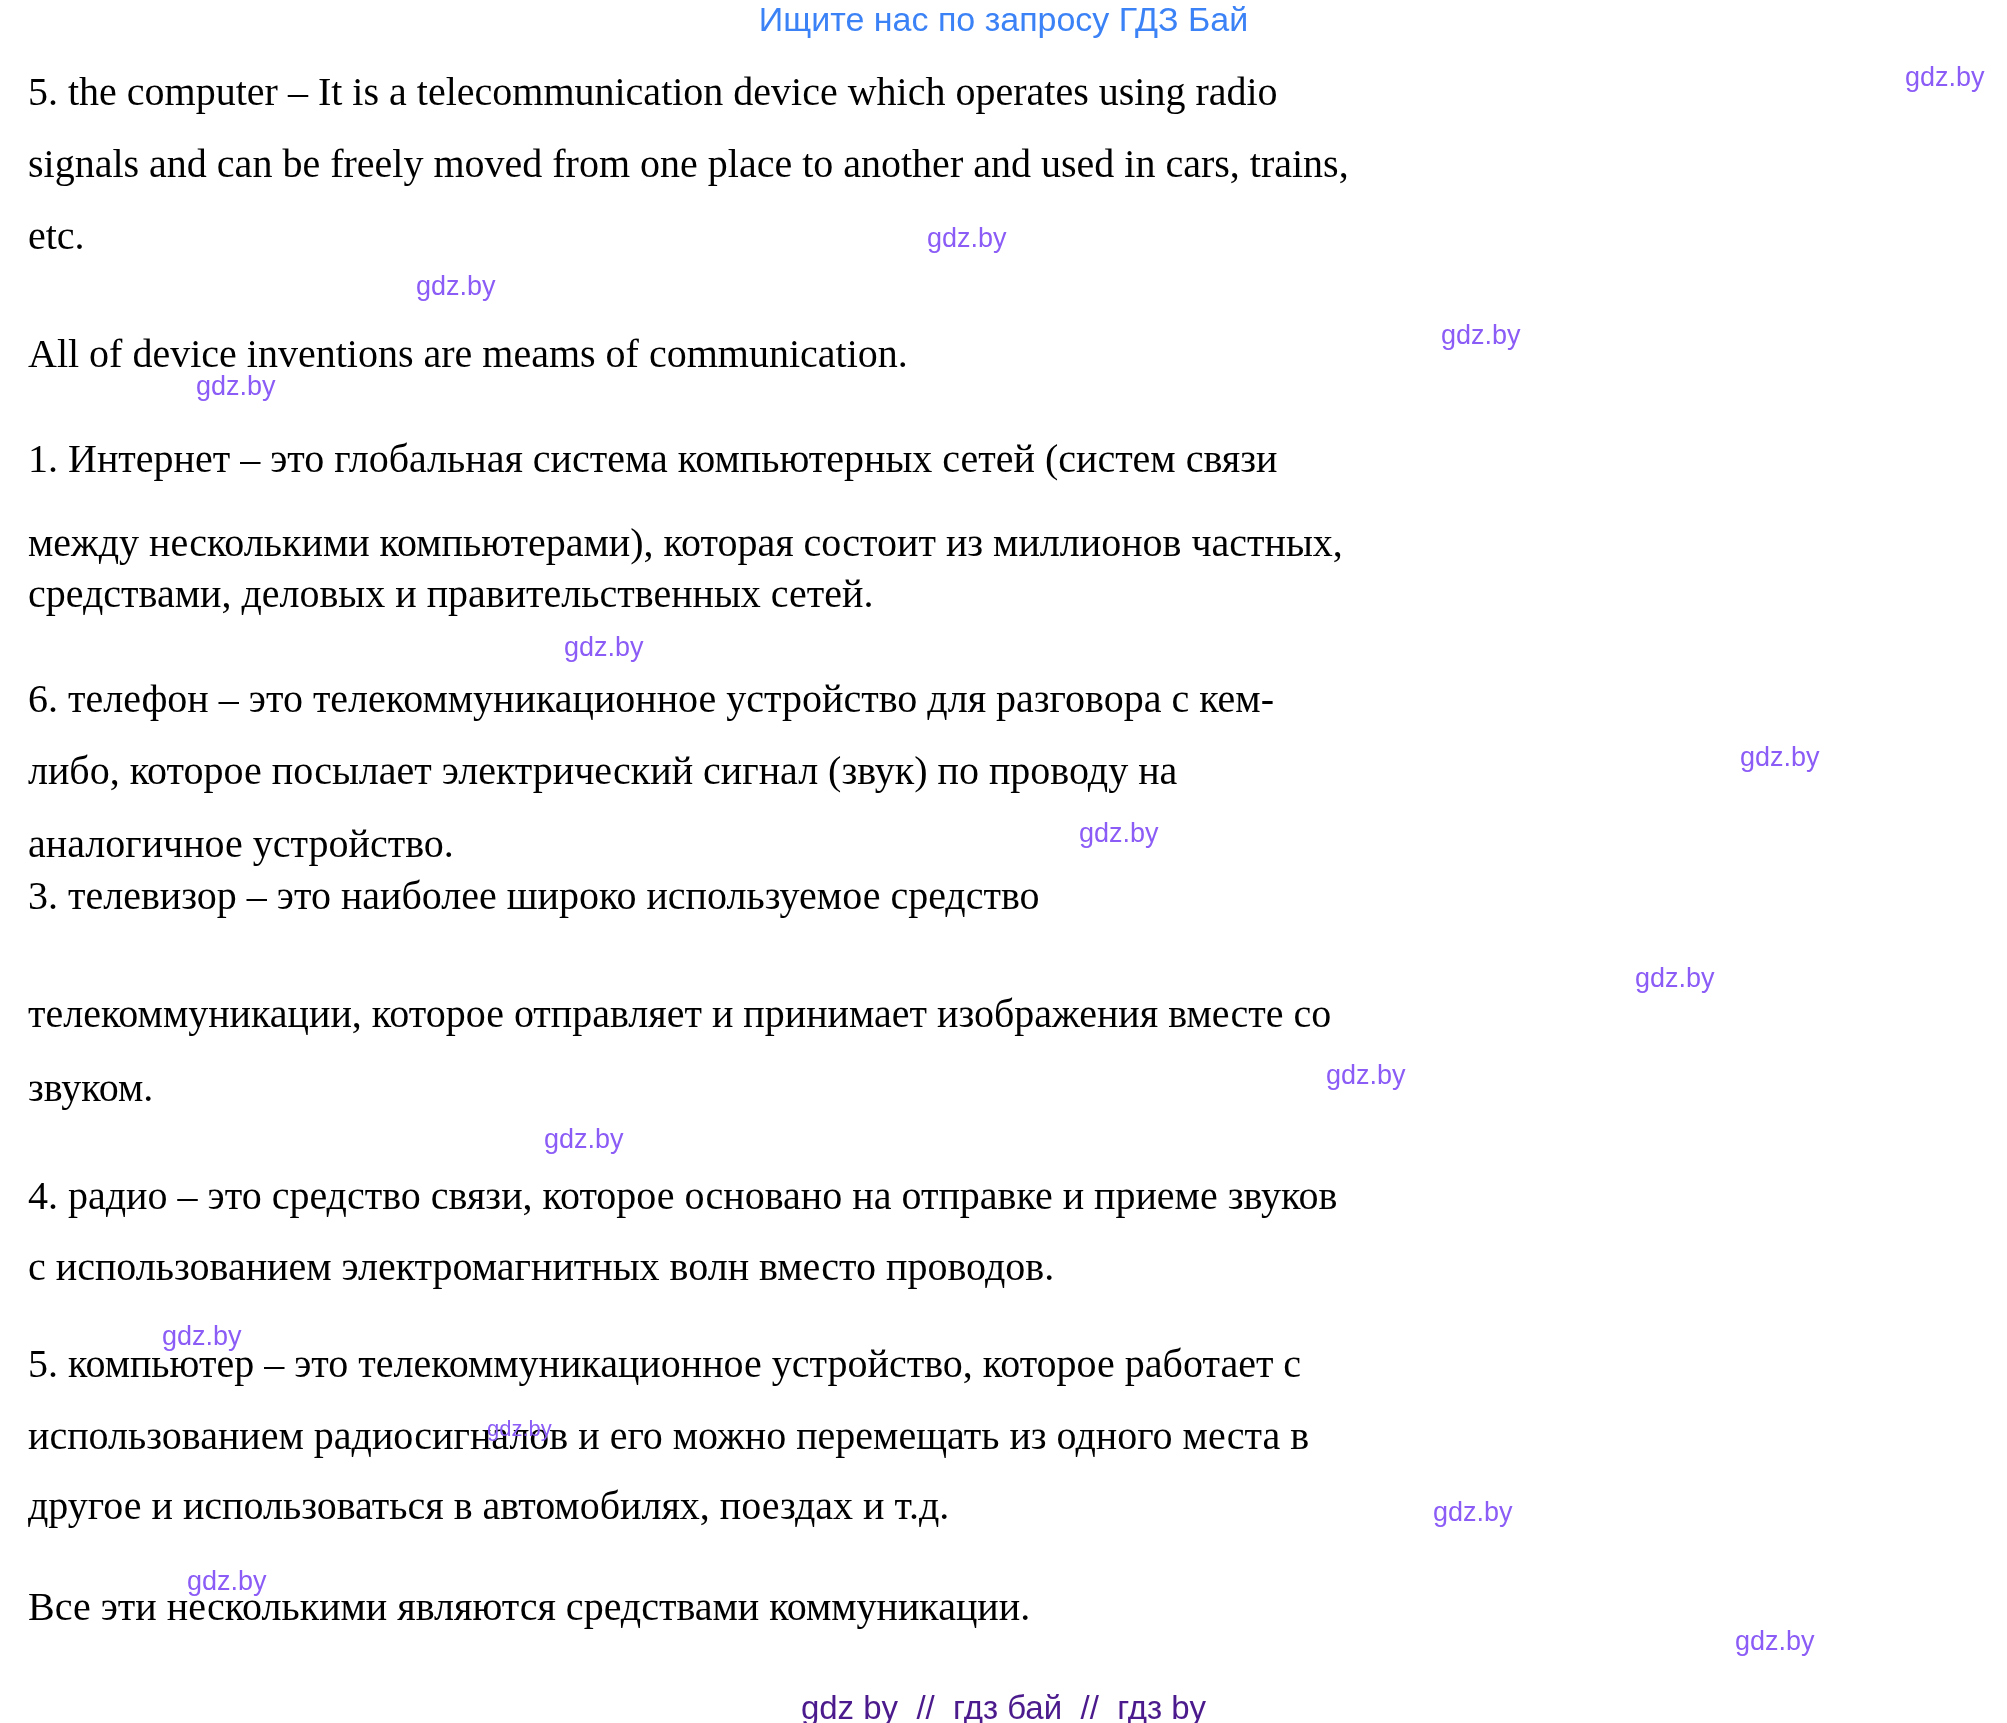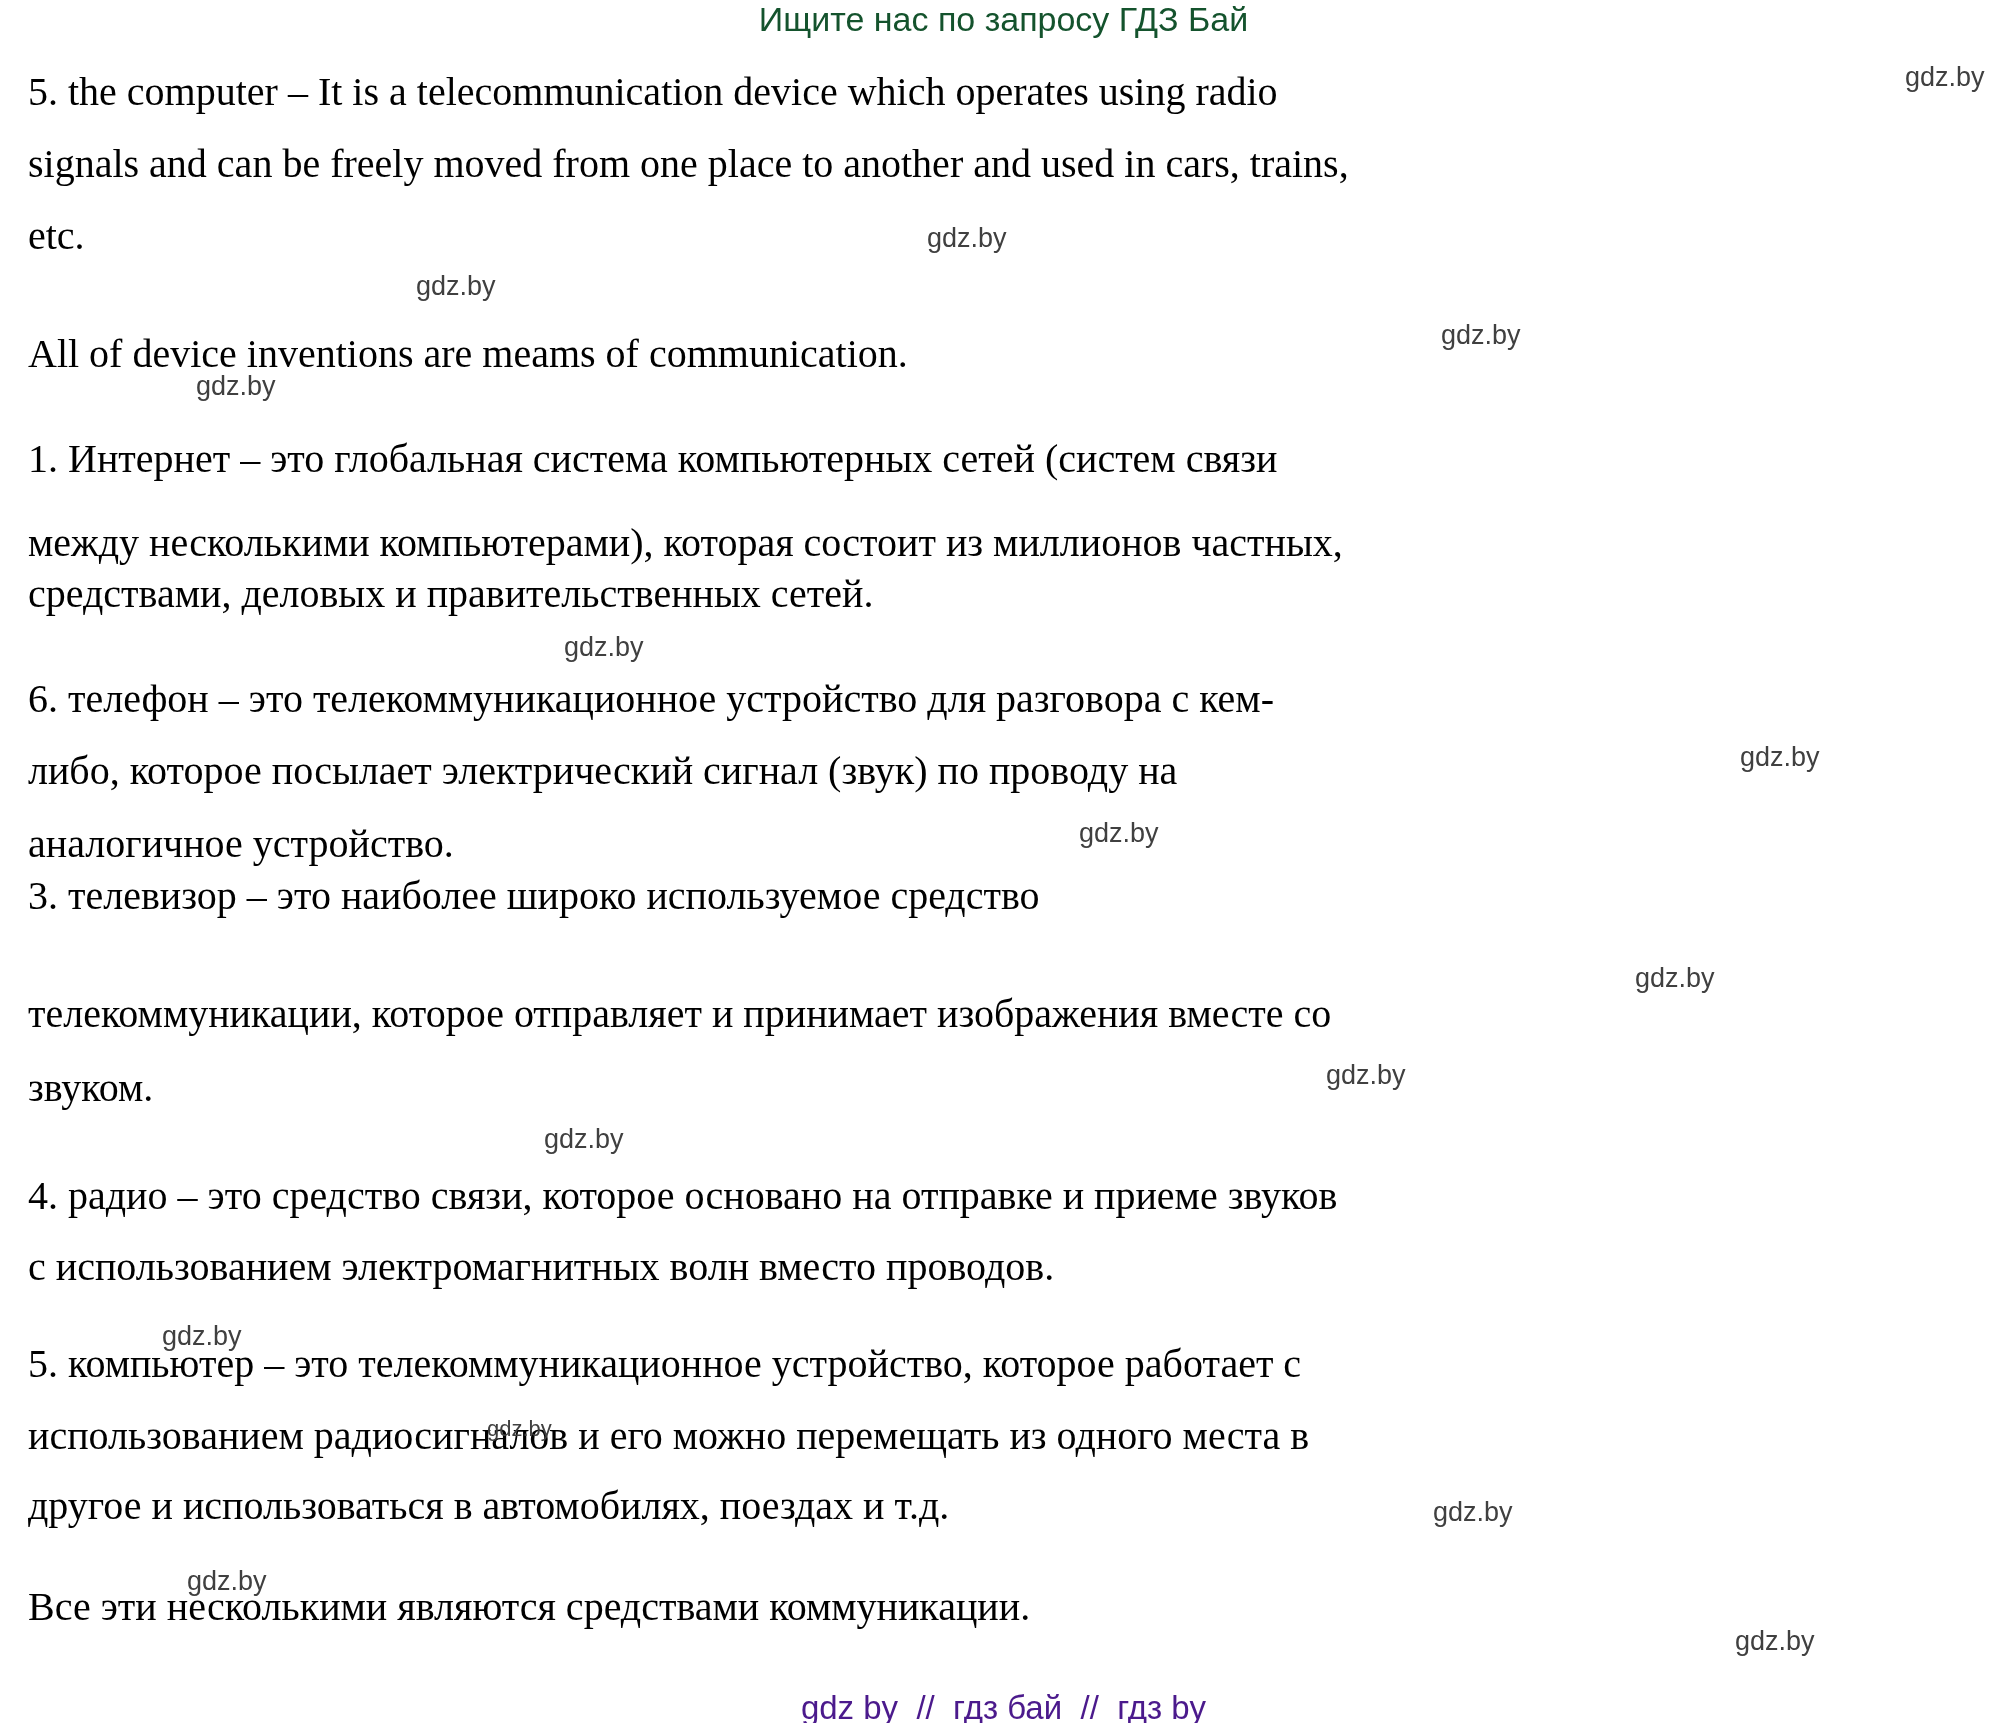--- a/index.html
+++ b/index.html
@@ -1,30 +1,30 @@
 <!DOCTYPE html>
 <html><head>
 <meta charset="utf-8">
 <style>
   html, body { margin: 0; padding: 0; background: #ffffff; }
   body { width: 2007px; height: 1723px; position: relative; overflow: hidden; }
   .header {
     position: absolute; left: 0; top: 0; width: 2007px; text-align: center;
     font-family: "Liberation Sans", "DejaVu Sans", sans-serif;
-    font-size: 34px; line-height: 38px; color: #14532d; top: 0px;
+    font-size: 34px; line-height: 38px; color: #3b82f6; top: 0px;
   }
   .line {
     position: absolute; left: 28px; white-space: nowrap;
     font-family: "Liberation Serif", "DejaVu Serif", serif;
     font-size: 40px; line-height: 51px; color: #000000;
   }
   .wm {
     position: absolute; white-space: nowrap;
     font-family: "Liberation Sans", "DejaVu Sans", sans-serif;
-    font-size: 27px; line-height: 30px; color: #404040;
+    font-size: 27px; line-height: 30px; color: #8b5cf6;
   }
   .wm.small { font-size: 22px; line-height: 24px; }
   .footer {
     position: absolute; left: 0; width: 2007px; top: 1690px; text-align: center;
     font-family: "Liberation Sans", "DejaVu Sans", sans-serif;
     font-size: 33px; line-height: 36px; color: #4b1a8c; white-space: pre;
   }
 </style>
 </head>
 <body>

